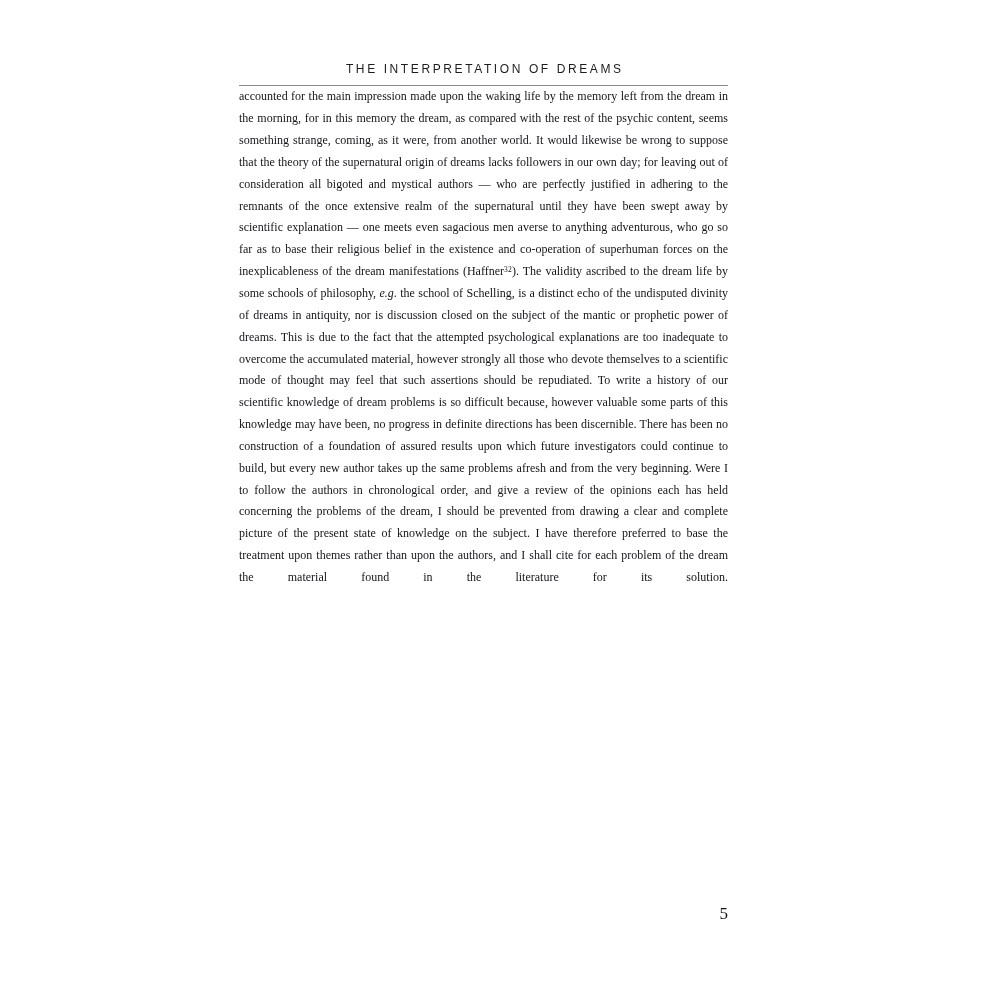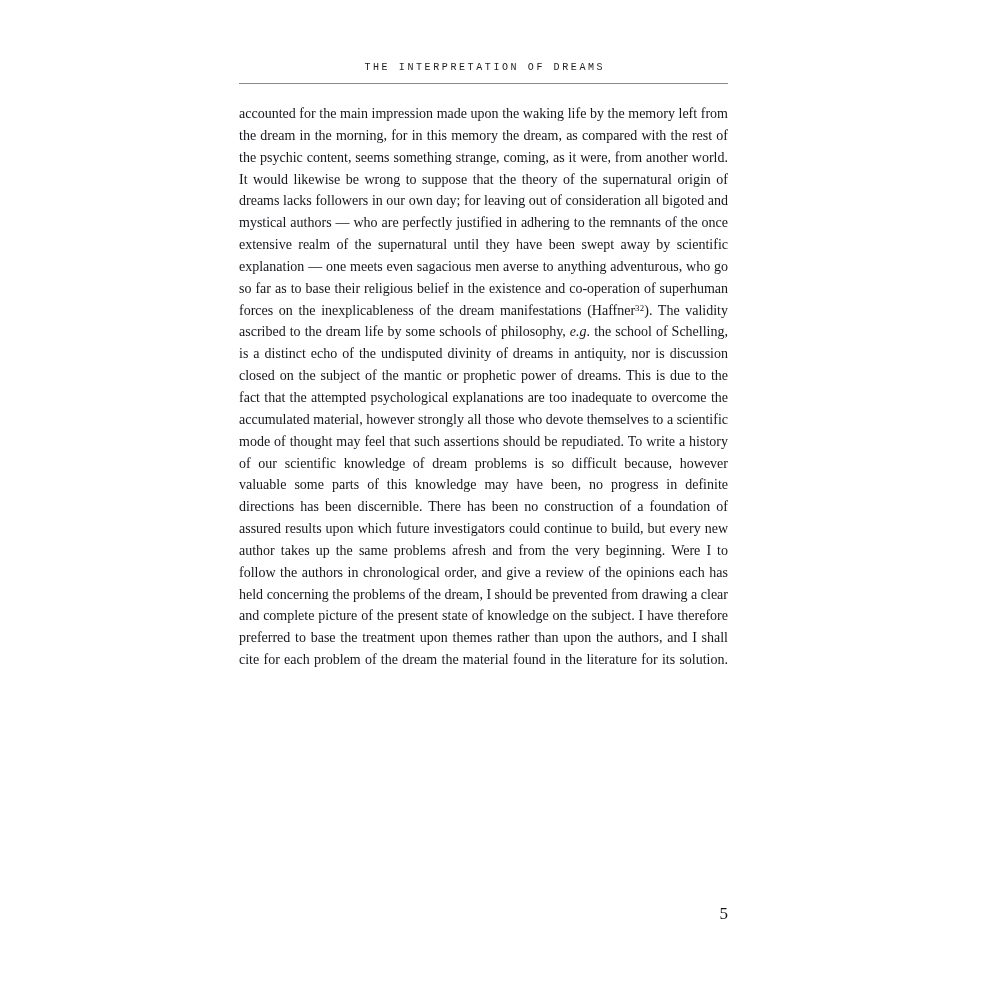--- a/index.html
+++ b/index.html
@@ -26,41 +26,40 @@
   .text-block {
     position: absolute;
     left: 239px;
     top: 62px;
     width: 489px;
   }
 
   
   .running-head {
     text-align: center;
-    font-size: 10px;
+    font-size: 12px;
     letter-spacing: 2.6px;
     text-indent: 2.6px;
     color: #1d1d20;
-    font-family: Liberation Mono, monospace;
+    font-family: Liberation Sans, sans-serif;
     white-space: pre;
     line-height: 1.2;
     padding-bottom: 9px;
   }
 
   .head-rule {
     width: 100%;
     height: 1px;
     background: #8a8a8e;
     margin: 0 0 0 0;
   }
 
   
   .body-copy {
-    margin-top: 19px;
-    font-size: 14px;
+    font-size: 12px;
     line-height: 21.85px;
     text-align: justify;
     text-justify: inter-word;
     hyphens: none;
     color: #15151a;
   }
 
   .body-copy p {
     margin: 0;
     text-align: justify;

